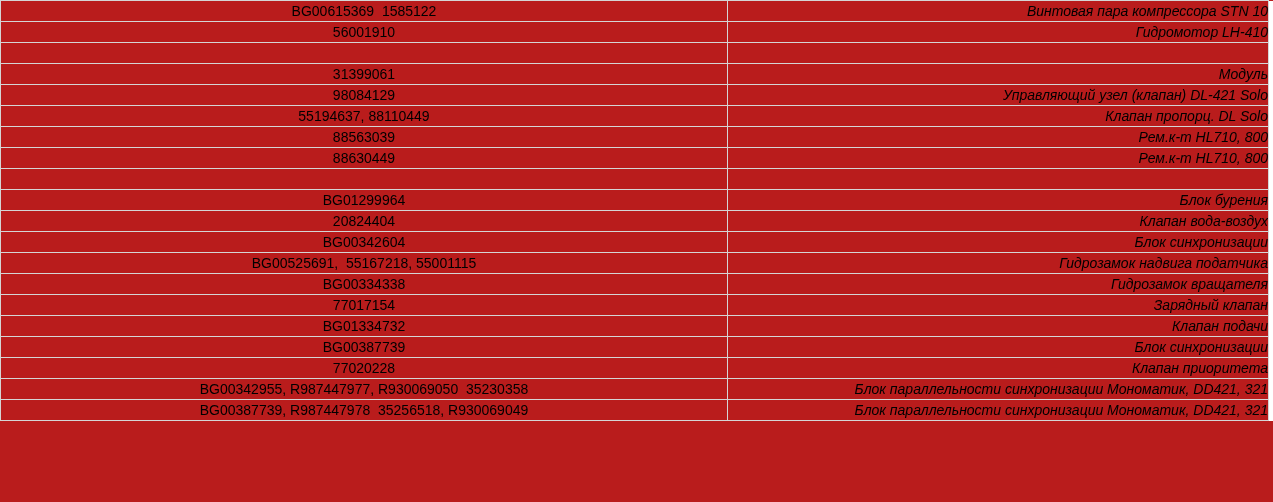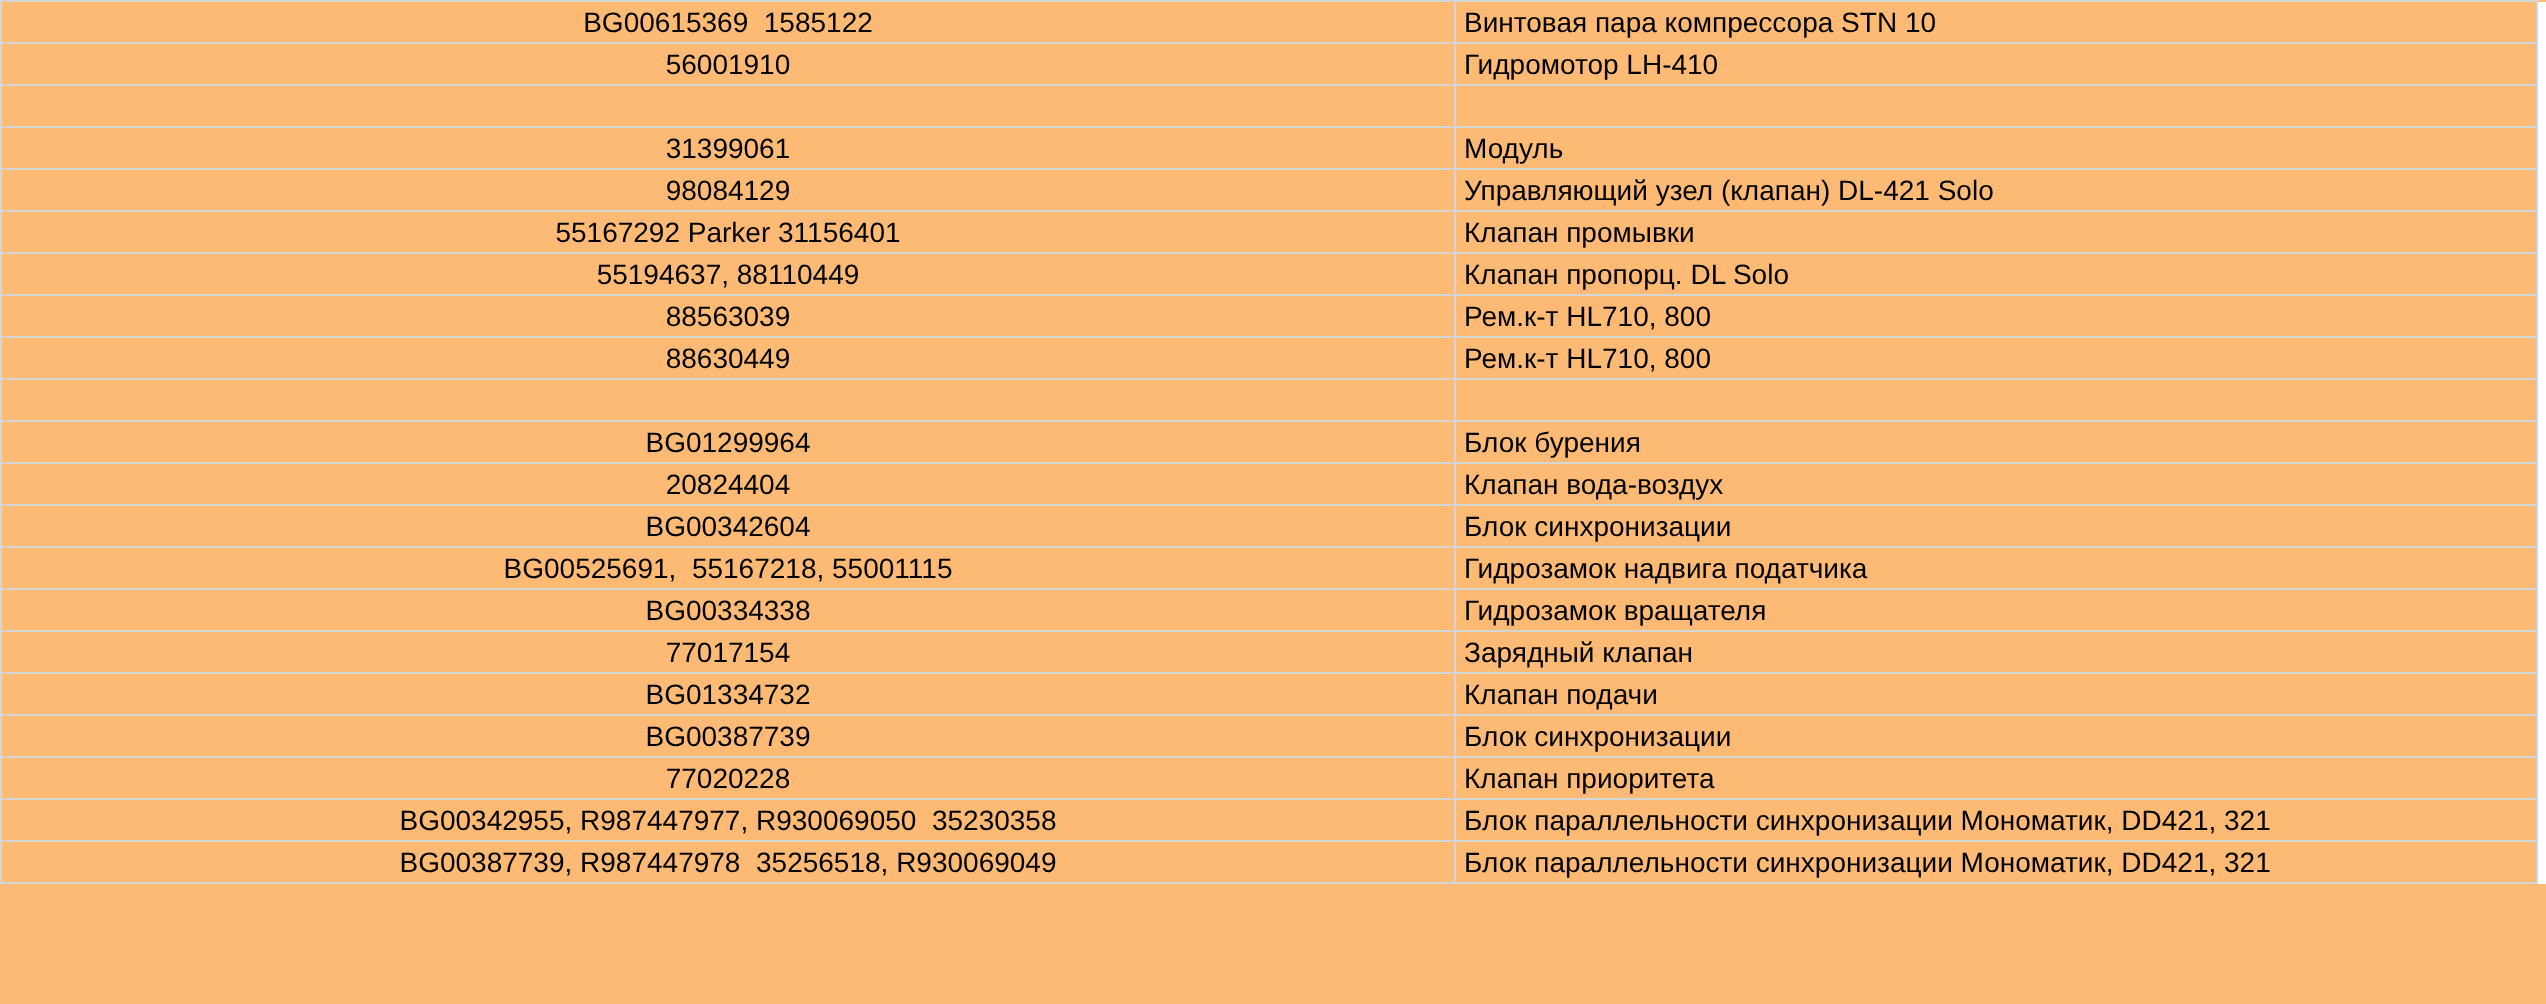--- a/index.html
+++ b/index.html
@@ -4,21 +4,21 @@
 <style>
   html, body {
     margin: 0;
     padding: 0;
     background: #ffffff;
   }
   .sheet {
     width: 1273px;
     height: 502px;
     overflow: hidden;
-    background: #fdba74;
+    background: #b91c1c;
     font-family: "Liberation Sans", sans-serif;
     font-size: 14px;
     color: #000000;
   }
   table.grid {
     border-collapse: collapse;
     table-layout: fixed;
     width: 1273px;
   }
   table.grid col.col-a { width: 727px; }
@@ -30,22 +30,23 @@
     padding: 0;
     border: 1px solid #d5d5d5;
     white-space: pre;
     overflow: hidden;
     vertical-align: middle;
   }
   table.grid td.cell-a {
     text-align: center;
   }
   table.grid td.cell-b {
-    text-align: left;
+    text-align: right;
     padding-left: 4px;
+    font-style: italic;
   }
   table.grid td.cell-edge {
     border: none;
     background: #ffffff;
   }
 </style>
 </head>
 <body>
 
 <div class="sheet">
@@ -72,25 +73,20 @@
     <td class="cell-edge"></td>
   </tr>
         <tr>
     <td class="cell-a">31399061</td>
     <td class="cell-b">Модуль</td>
     <td class="cell-edge"></td>
   </tr>
         <tr>
     <td class="cell-a">98084129</td>
     <td class="cell-b">Управляющий узел (клапан) DL-421 Solo</td>
-    <td class="cell-edge"></td>
-  </tr>
-        <tr>
-    <td class="cell-a">55167292 Parker 31156401</td>
-    <td class="cell-b">Клапан промывки</td>
     <td class="cell-edge"></td>
   </tr>
         <tr>
     <td class="cell-a">55194637, 88110449</td>
     <td class="cell-b">Клапан пропорц. DL Solo</td>
     <td class="cell-edge"></td>
   </tr>
         <tr>
     <td class="cell-a">88563039</td>
     <td class="cell-b">Рем.к-т HL710, 800</td>

